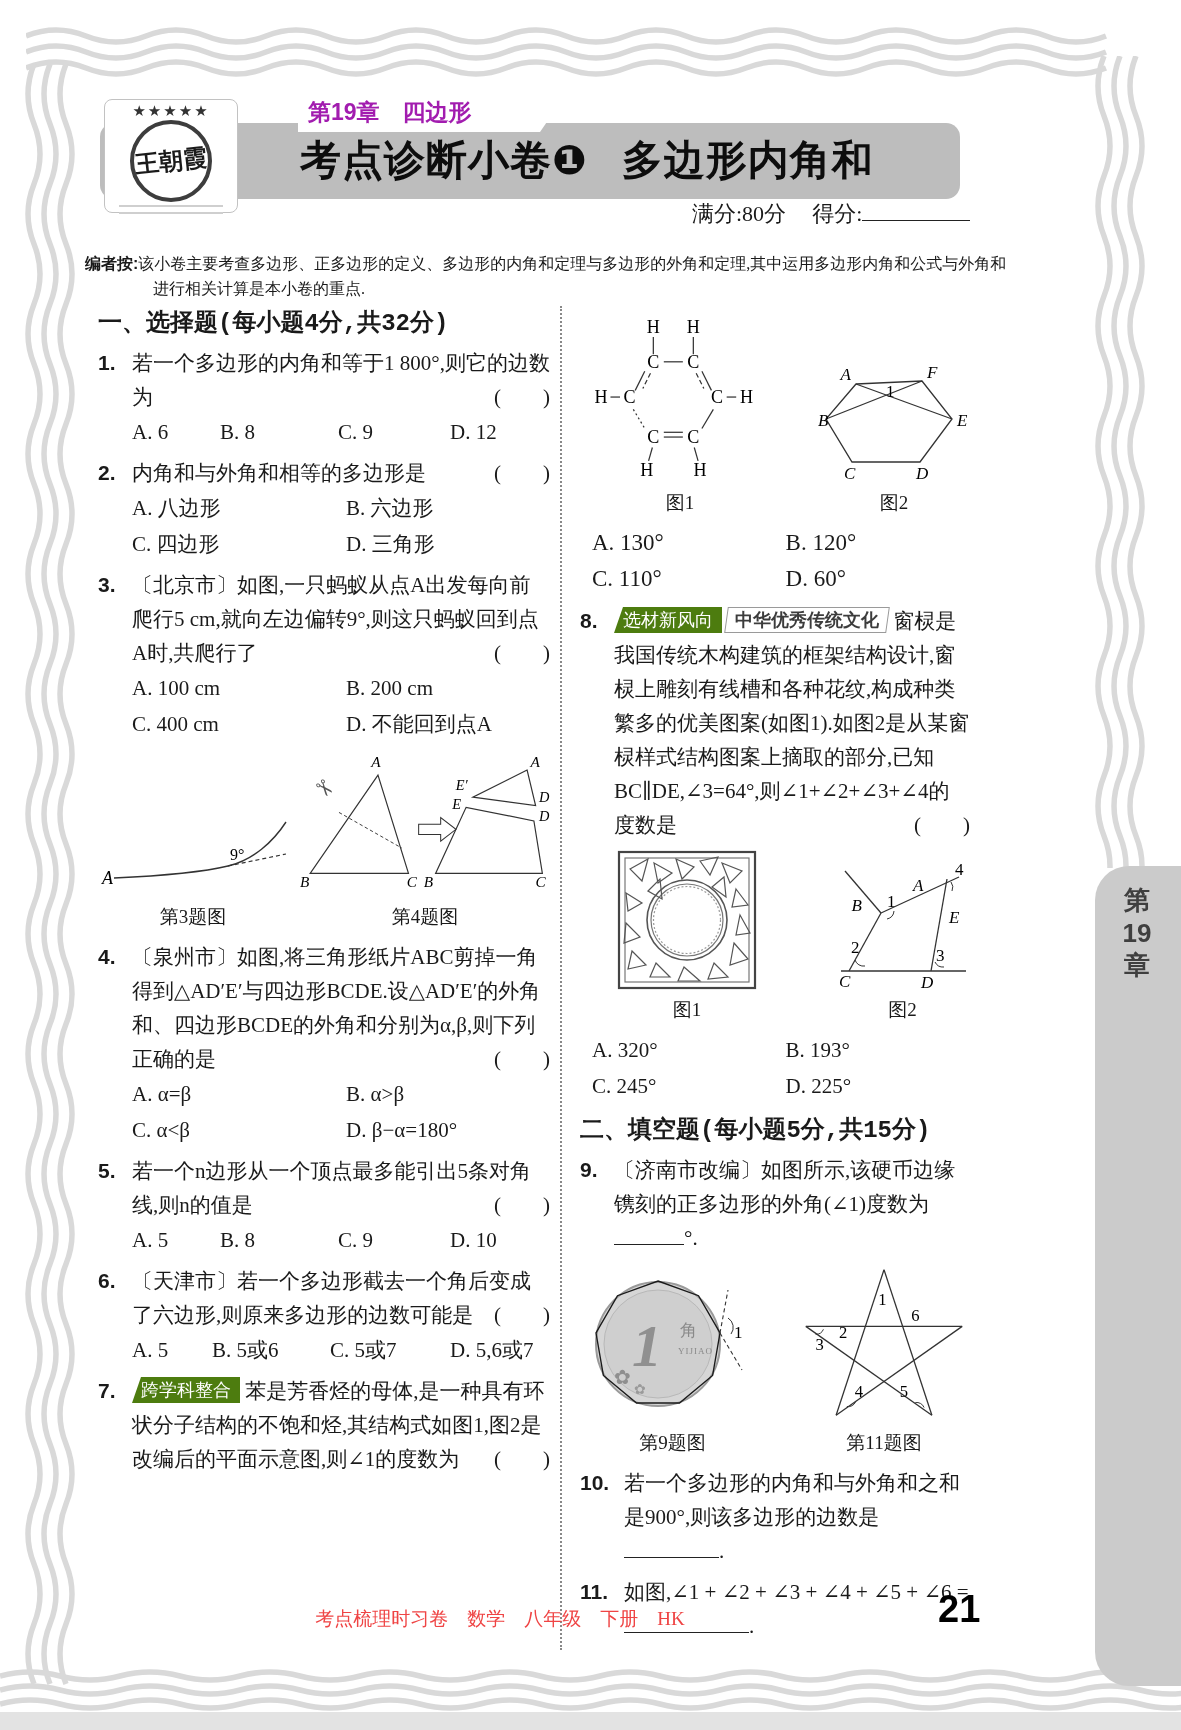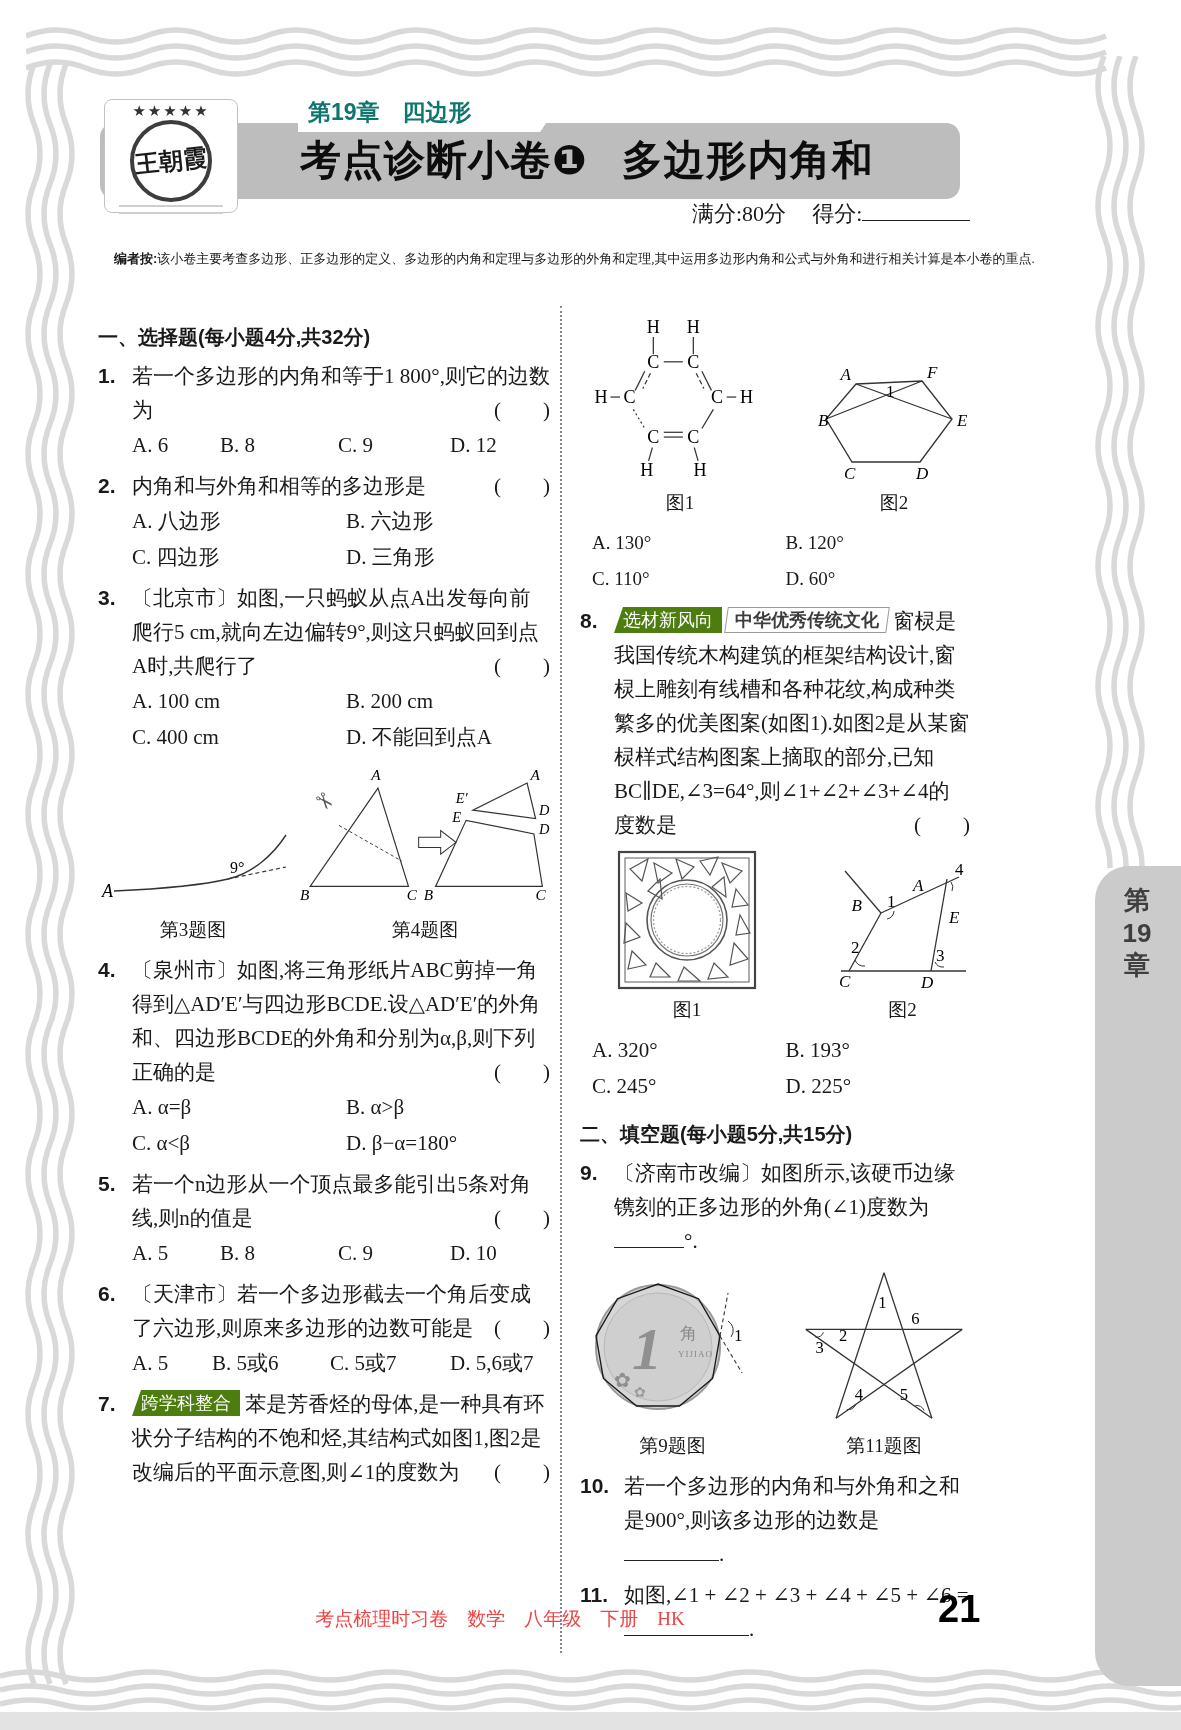--- a/index.html
+++ b/index.html
@@ -12,43 +12,43 @@
   .wave{position:absolute;pointer-events:none;}
   .wave path{fill:none;stroke:#d9d9d9;stroke-width:5.5;}
   .bottom-strip{position:absolute;left:0;top:1712px;width:1181px;height:18px;background:#e3e3e3;}
   .edge-panel{position:absolute;left:1095px;top:866px;width:86px;height:820px;background:#cbcbcb;border-radius:34px 0 0 34px;}
   .side-tab{position:absolute;left:1107px;top:884px;width:60px;text-align:center;
     font-family:"Liberation Sans","DejaVu Sans",sans-serif;font-weight:bold;font-size:26px;color:#3f3f3f;line-height:1.25;}
   
   .hdr-box{position:absolute;left:100px;top:123px;width:860px;height:76px;background:#bdbdbd;border-radius:14px;}
   .hdr-tab{position:absolute;left:298px;top:94px;width:268px;height:38px;background:#fff;
     clip-path:polygon(0 0,100% 0,calc(100% - 26px) 100%,0 100%);
-    font-family:"Liberation Sans","DejaVu Sans",sans-serif;font-weight:bold;font-size:23px;color:#0f766e;
+    font-family:"Liberation Sans","DejaVu Sans",sans-serif;font-weight:bold;font-size:23px;color:#a21caf;
     line-height:36px;padding-left:10px;box-sizing:border-box;z-index:4;}
   .logo{position:absolute;left:104px;top:99px;width:132px;height:112px;background:#fff;border:1px solid #c2c2c2;border-radius:8px;z-index:5;text-align:center;}
   .logo .stars{font-size:15px;color:#333;letter-spacing:2px;margin-top:2px;}
   .logo .ring{width:74px;height:74px;margin:0 auto;border:4px solid #3d3d3d;border-radius:50%;display:flex;align-items:center;justify-content:center;}
   .logo .ring span{font-size:24px;font-weight:bold;transform:rotate(-6deg);display:inline-block;}
   .logo .waves-deco{height:5px;margin:3px 14px 0;border-top:2px solid #cfcfcf;border-bottom:2px solid #cfcfcf;}
   .hdr-title{position:absolute;left:300px;top:133px;width:660px;z-index:5;white-space:nowrap;
     font-family:"Liberation Sans","DejaVu Sans",sans-serif;font-weight:bold;font-size:41px;color:#0d0d0d;letter-spacing:1px;}
   .hdr-title .topic{margin-left:34px;}
   .score-line{position:absolute;left:692px;top:197px;font-size:22px;z-index:5;white-space:nowrap;}
   .score-line .gap{display:inline-block;width:26px;}
   .blank{display:inline-block;border-bottom:1.6px solid #222;height:1.05em;vertical-align:baseline;}
   .b110{width:108px;} .b70{width:70px;} .b95{width:95px;} .b125{width:125px;}
   
-  .editor{position:absolute;left:114px;top:236px;width:866px;font-size:13px;line-height:1.55;
+  .editor{position:absolute;left:85px;top:236px;width:866px;font-size:16px;line-height:1.55;
     padding-left:68px;text-indent:-68px;}
   .editor b{font-family:"Liberation Sans","DejaVu Sans",sans-serif;}
   
   .cols{position:absolute;left:98px;top:306px;width:872px;display:flex;align-items:stretch;}
   .col-left{width:452px;flex:none;}
   .col-right{flex:1;margin-left:10px;padding-left:18px;border-left:2px dotted #888;}
-  .sec-head{font-family:Liberation Sans, sans-serif;font-weight:bold;font-size:20px;margin:18px 0 8px;}
+  .sec-head{font-family:Liberation Mono, monospace;font-weight:bold;font-size:24px;margin:0 0 8px;}
   .q{display:flex;margin-bottom:7px;font-size:21px;line-height:34px;}
   .qnum{flex:none;min-width:34px;font-family:"Liberation Sans","DejaVu Sans",sans-serif;font-weight:bold;}
   .qc{flex:1;min-width:0;}
   .qt{margin:0;}
   .paren{float:right;}
   .opts{display:grid;margin-top:1px;}
   .c4{grid-template-columns:88px 118px 112px 1fr;}
   .c4t{grid-template-columns:80px 118px 120px 1fr;}
   .c2{grid-template-columns:1.05fr 1fr;row-gap:2px;}
   .figrow{display:flex;justify-content:space-between;align-items:flex-end;margin:6px 0 10px;}
@@ -293,21 +293,21 @@
             <text x="139" y="62">E</text>
             <text x="26" y="115">C</text>
             <text x="98" y="115">D</text>
             <text x="68" y="33" font-style="normal">1</text>
           </g>
         </svg>
         <div class="figcap">图2</div>
       </div>
     </div>
 
-    <div class="opts c2" style="font-size:19px;line-height:34px;margin:0 0 8px 12px;">
+    <div class="opts c2" style="font-size:23px;line-height:34px;margin:0 0 8px 12px;">
       <span>A. 130°</span>
       <span>B. 120°</span>
       <span>C. 110°</span>
       <span>D. 60°</span>
     </div>
 
     <div class="q">
       <span class="qnum">8.</span>
       <div class="qc">
         <p class="qt"><span class="badge-dark">选材新风向</span><span class="badge-light"><span>中华优秀传统文化</span></span> <span>窗棂是我国传统木构建筑的框架结构设计,窗棂上雕刻有线槽和各种花纹,构成种类繁多的优美图案(如图1).如图2是从某窗棂样式结构图案上摘取的部分,已知BC∥DE,∠3=64°,则∠1+∠2+∠3+∠4的度数是</span><span class="paren">(　　)</span></p>

